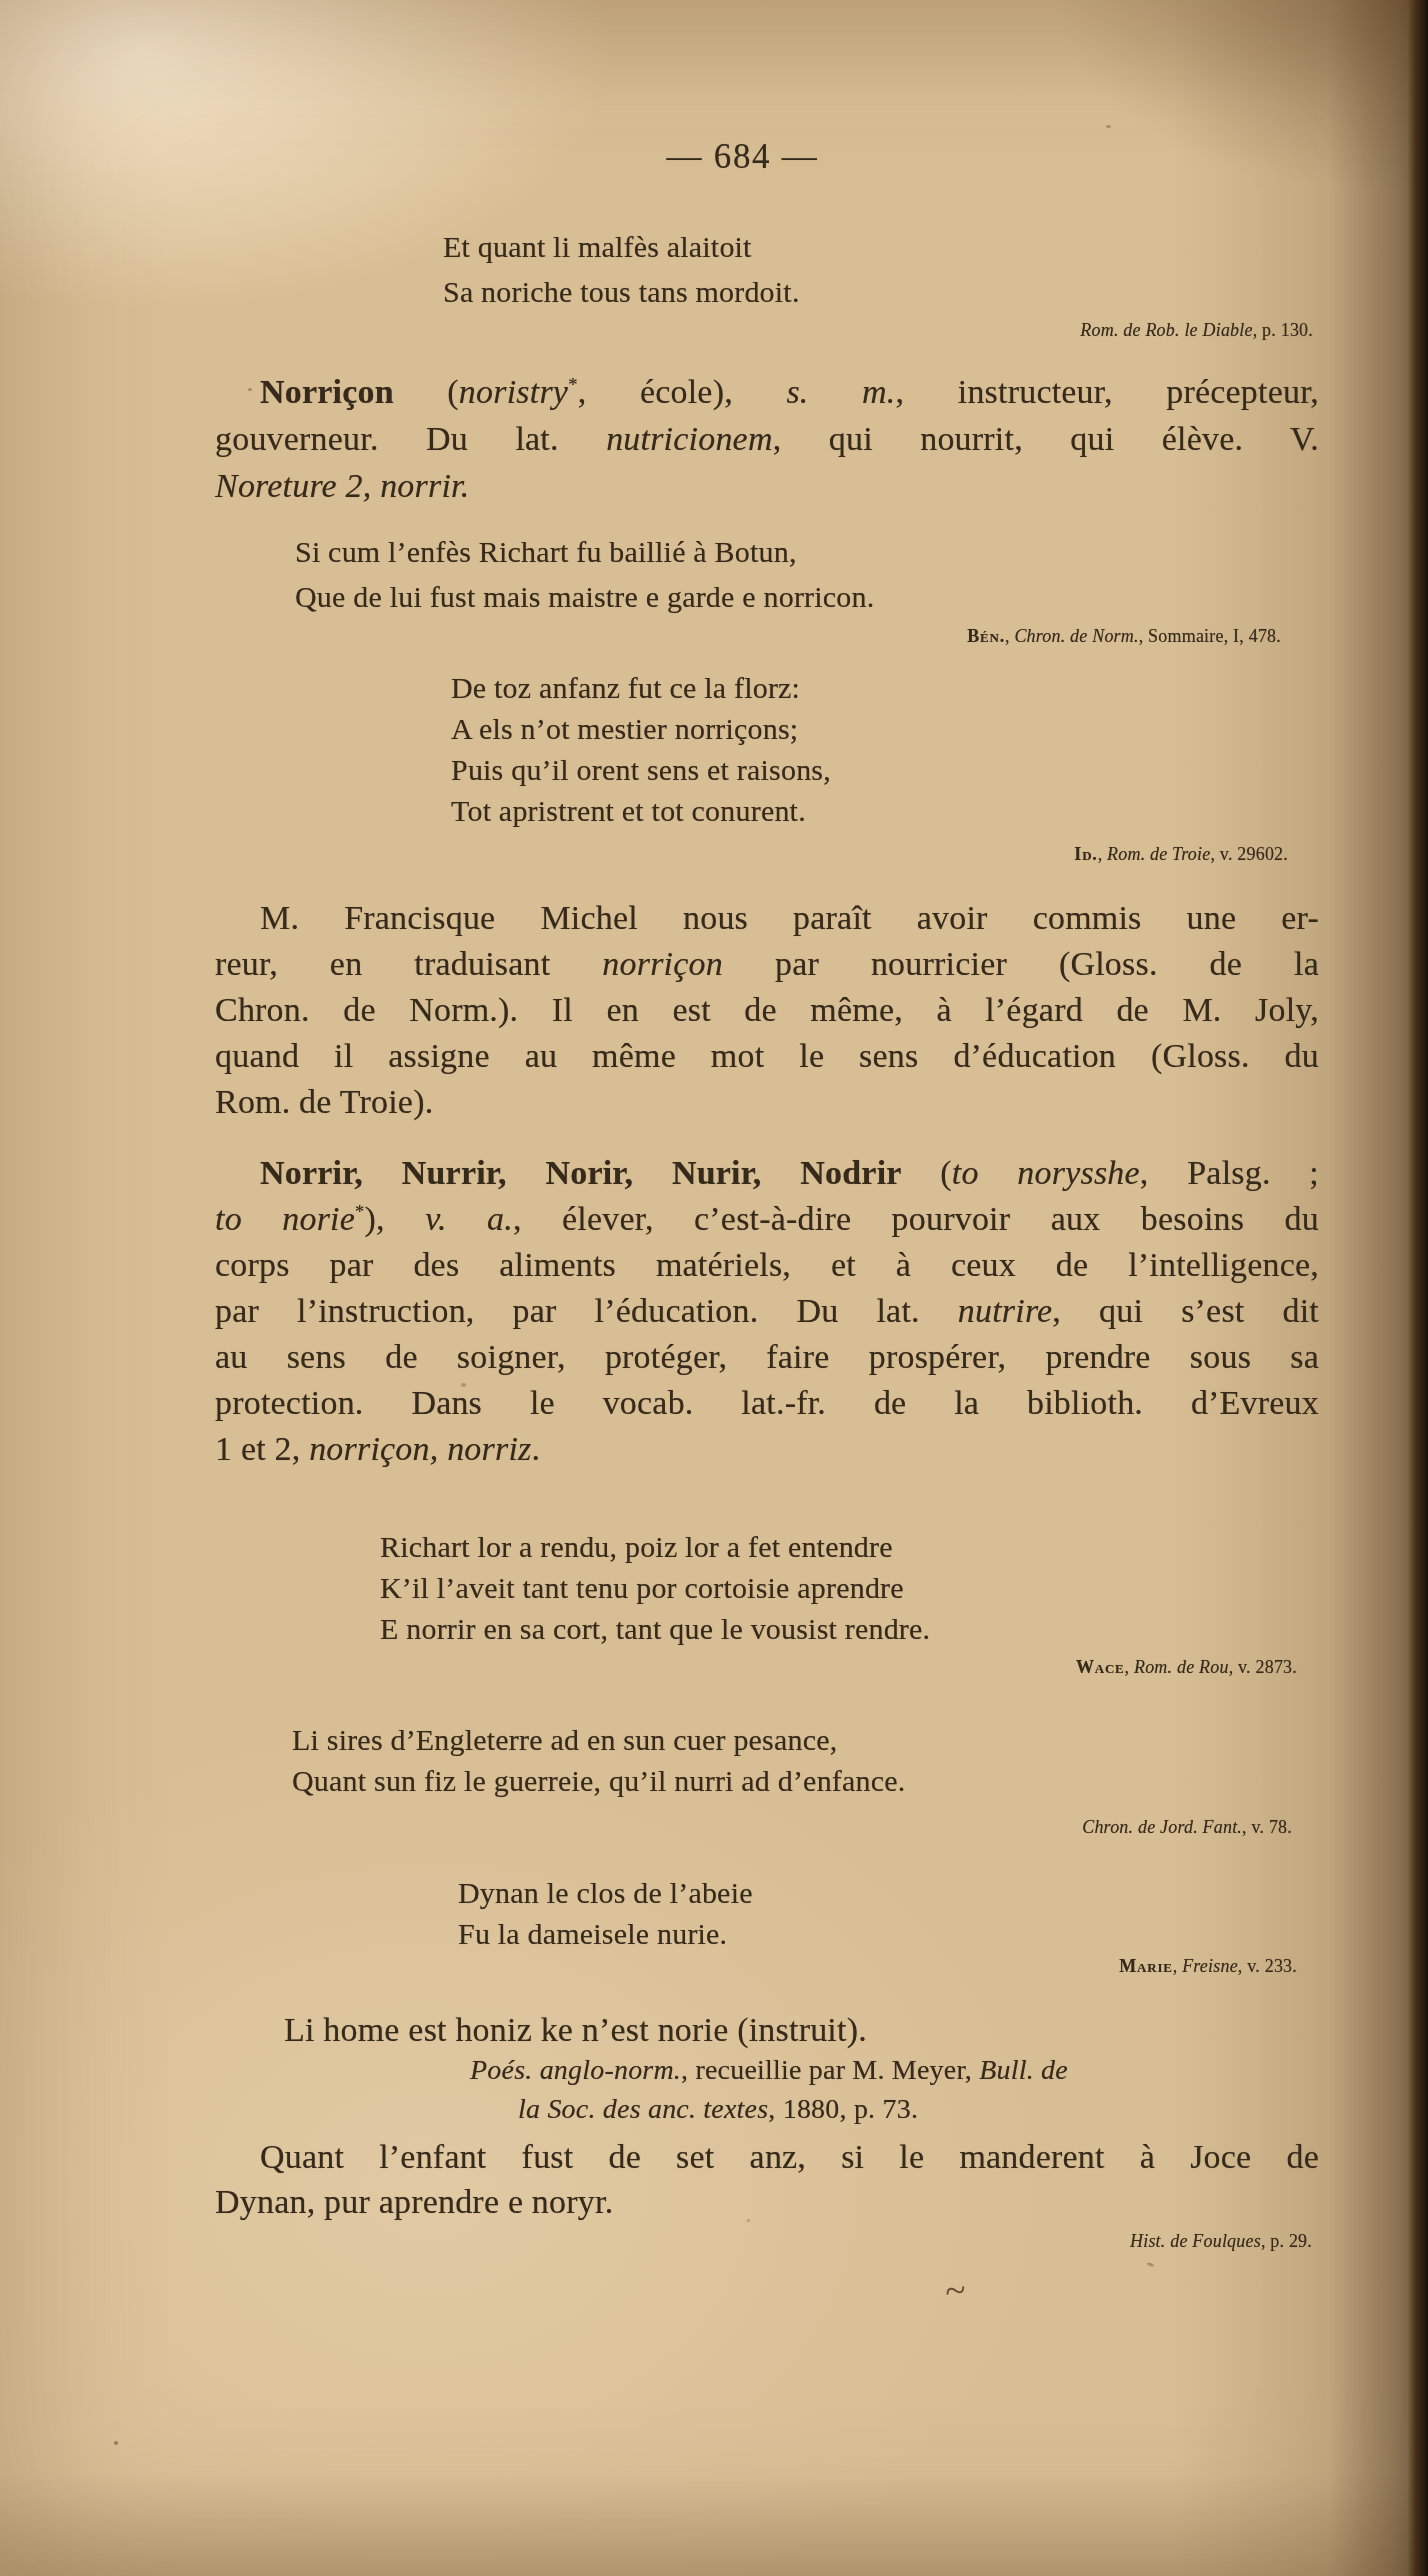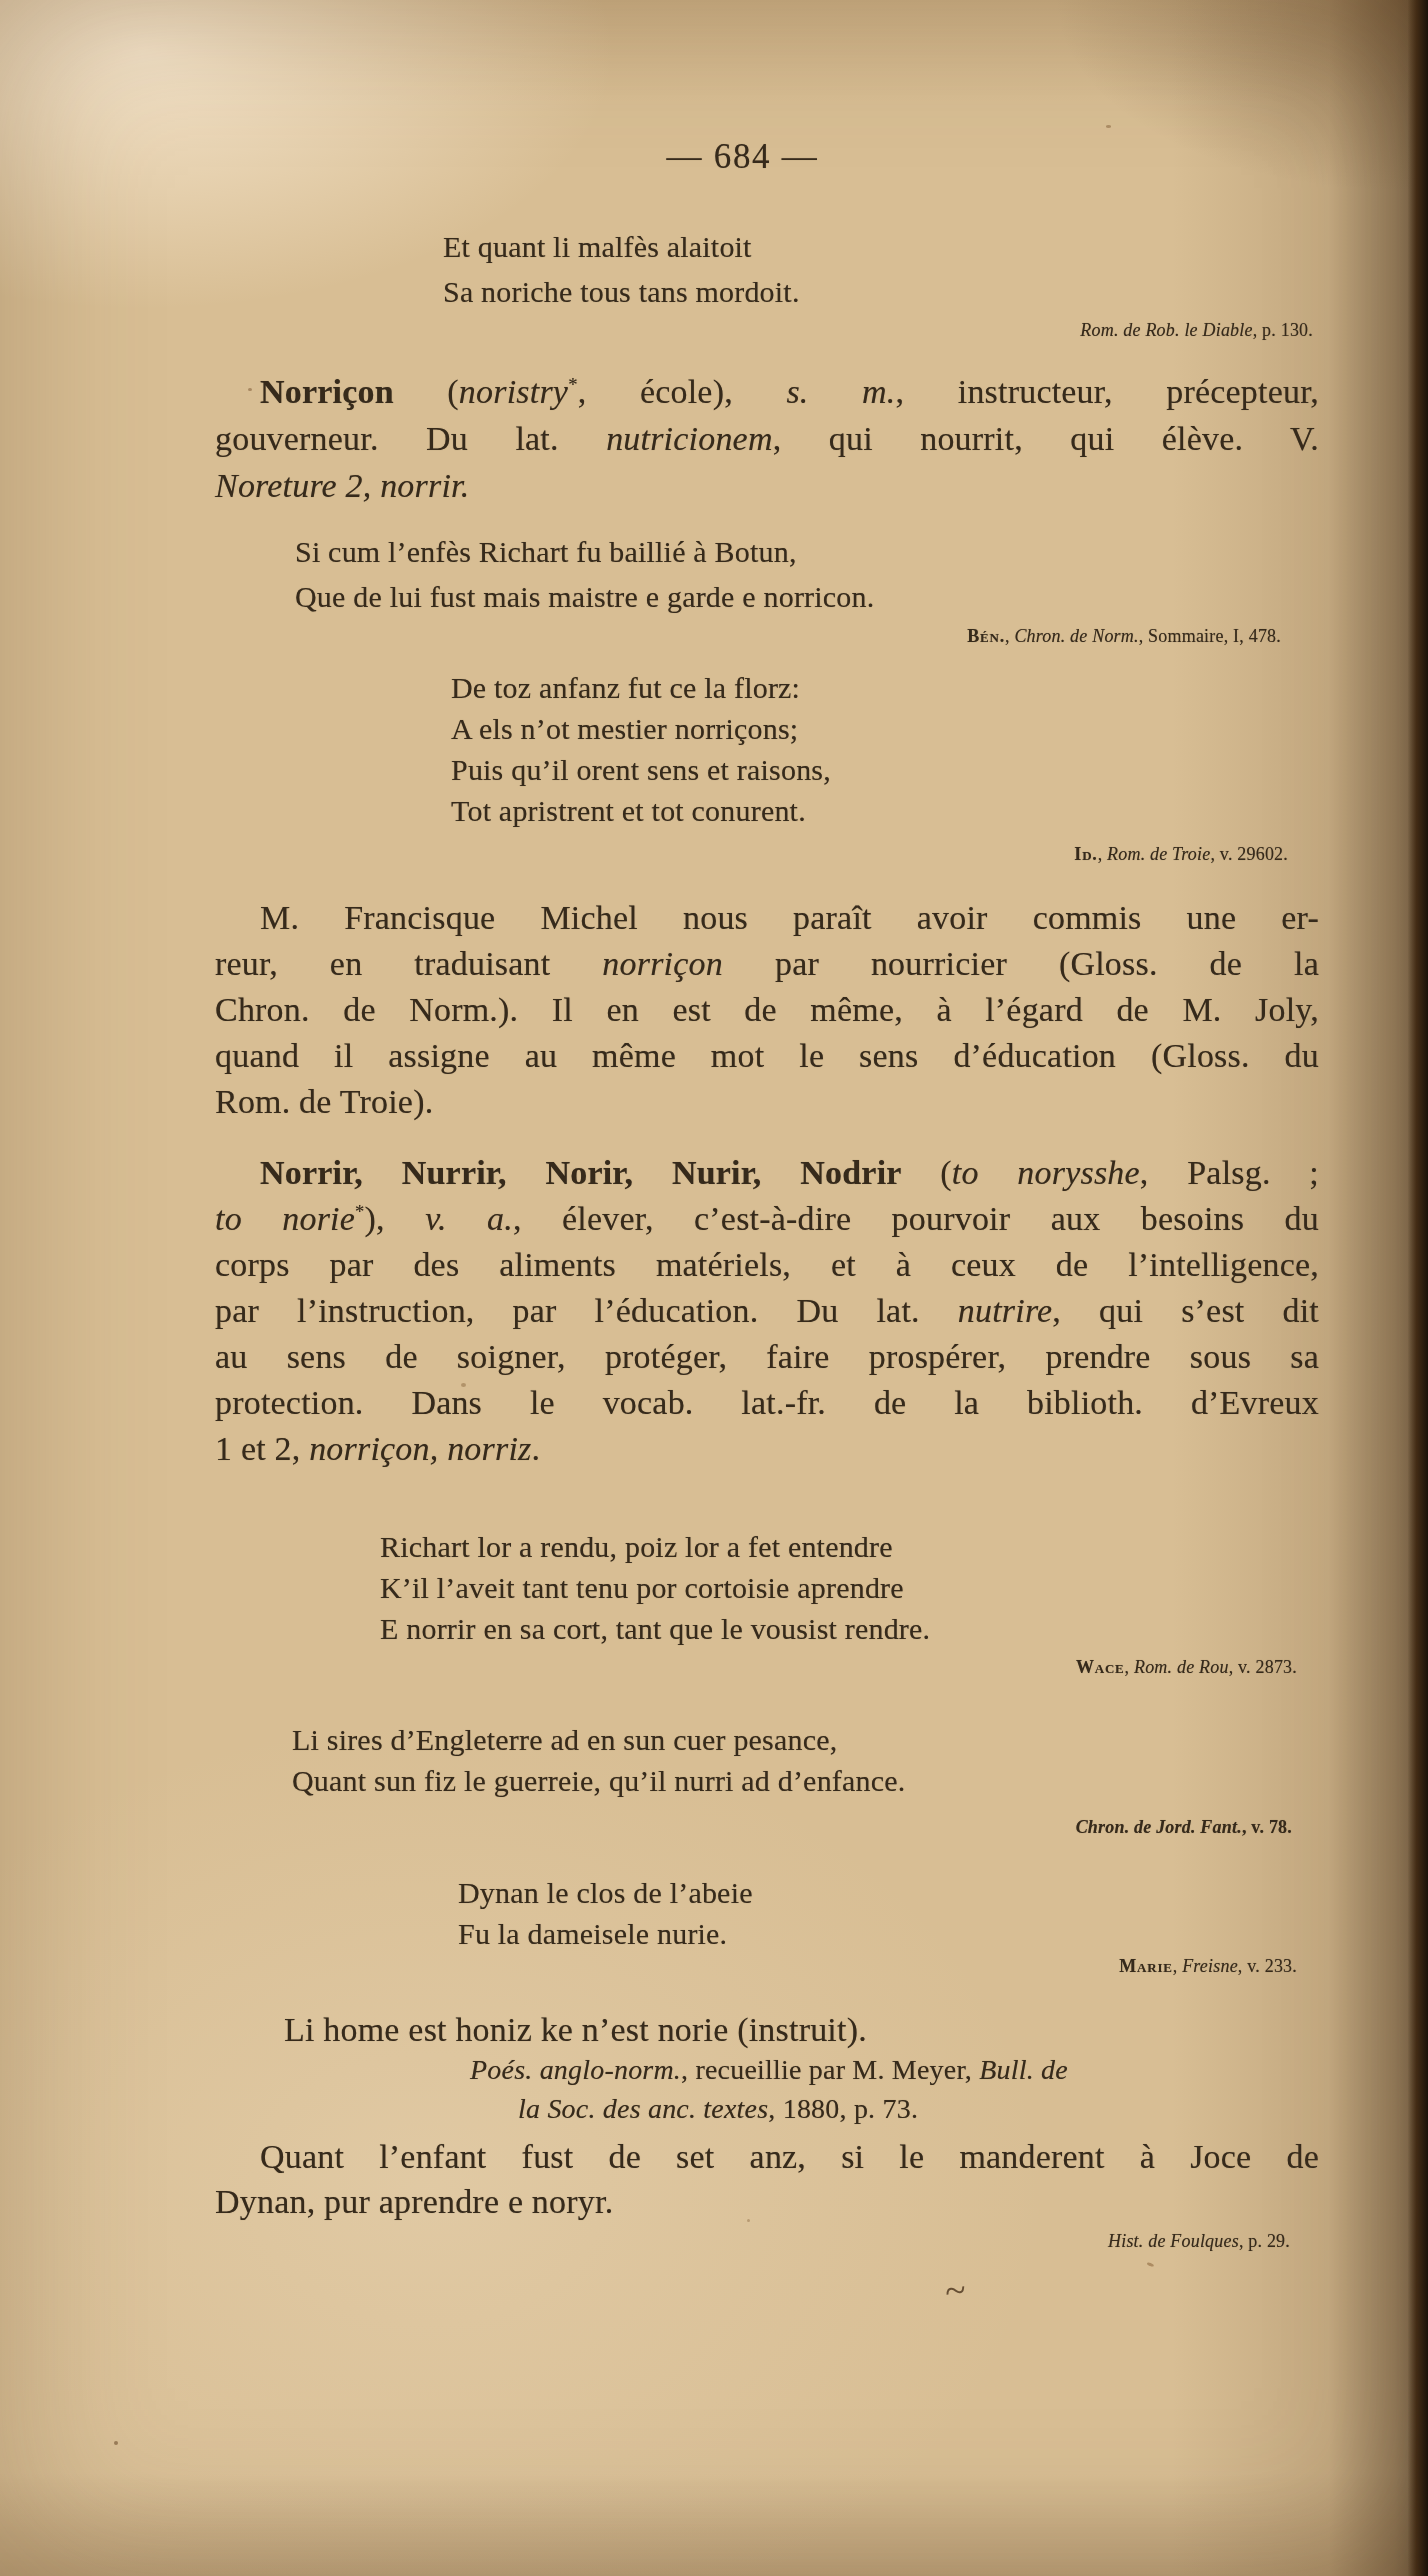--- a/index.html
+++ b/index.html
@@ -98,39 +98,39 @@
     <div><span class="s-r">Richart lor a rendu, poiz lor a fet entendre</span></div>
     <div><span class="s-r">K’il l’aveit tant tenu por cortoisie aprendre</span></div>
     <div><span class="s-r">E norrir en sa cort, tant que le vousist rendre.</span></div>
   </div>
   <div class="txt cite" style="right:132px;top:1647px;"><span class="s-sc">Wace</span><span class="s-r">, </span><span class="s-i">Rom. de Rou</span><span class="s-r">, v. 2873.</span></div>
 
   <div class="txt verse tight" style="left:292px;top:1719px;">
     <div><span class="s-r">Li sires d’Engleterre ad en sun cuer pesance,</span></div>
     <div><span class="s-r">Quant sun fiz le guerreie, qu’il nurri ad d’enfance.</span></div>
   </div>
-  <div class="txt cite" style="right:137px;top:1807px;font-weight:bold;"><span class="s-i">Chron. de Jord. Fant.</span><span class="s-r">, v. 78.</span></div>
+  <div class="txt cite" style="right:137px;top:1807px;"><span class="s-i">Chron. de Jord. Fant.</span><span class="s-r">, v. 78.</span></div>
 
   <div class="txt verse tight" style="left:458px;top:1872px;">
     <div><span class="s-r">Dynan le clos de l’abeie</span></div>
     <div><span class="s-r">Fu la dameisele nurie.</span></div>
   </div>
   <div class="txt cite" style="right:132px;top:1946px;"><span class="s-sc">Marie</span><span class="s-r">, </span><span class="s-i">Freisne</span><span class="s-r">, v. 233.</span></div>
 
   <div class="txt prose-quote" style="left:260px;top:2007px;"><span class="s-r">Li home est honiz ke n’est norie (instruit).</span></div>
   <div class="txt cite-small" style="left:470px;top:2050px;">
     <div><span class="s-i">Poés. anglo-norm.</span><span class="s-r">, recueillie par M. Meyer, </span><span class="s-i">Bull. de</span></div>
     <div class="cont"><span class="s-i">la Soc. des anc. textes</span><span class="s-r">, 1880, p. 73.</span></div>
   </div>
 
   <div class="txt body-par" style="left:215px;top:2134px;line-height:45px;">
     <div class="pline indent"><span class="s-r">Quant l’enfant fust de set anz, si le manderent à Joce de</span></div>
     <div class="pline last"><span class="s-r">Dynan, pur aprendre e noryr.</span></div>
   </div>
-  <div class="txt cite" style="right:139px;top:2221px;"><span class="s-i">Hist. de Foulques</span><span class="s-r">, p. 29.</span></div>
+  <div class="txt cite" style="right:117px;top:2221px;"><span class="s-i">Hist. de Foulques</span><span class="s-r">, p. 29.</span></div>
 
   <div class="squiggle" style="left:945px;top:2268px;">~</div>
 
   <div class="speck" style="left:248px;top:388px;width:4.1px;height:3.3px;background:rgba(120,82,45,0.5);"></div>
   <div class="speck" style="left:1106px;top:125px;width:5px;height:2.5px;background:rgba(120,82,45,0.45);"></div>
   <div class="speck" style="left:114px;top:2441px;width:4.1px;height:4.1px;background:rgba(100,68,36,0.55);"></div>
   <div class="speck" style="left:1147px;top:2263px;width:6.6px;height:2.5px;background:rgba(130,90,48,0.5);transform:rotate(20deg);"></div>
   <div class="speck" style="left:461px;top:1383px;width:5px;height:4.1px;background:rgba(130,95,55,0.45);"></div>
   <div class="speck" style="left:747px;top:2219px;width:3.3px;height:3.3px;background:rgba(130,95,55,0.4);"></div>
 

